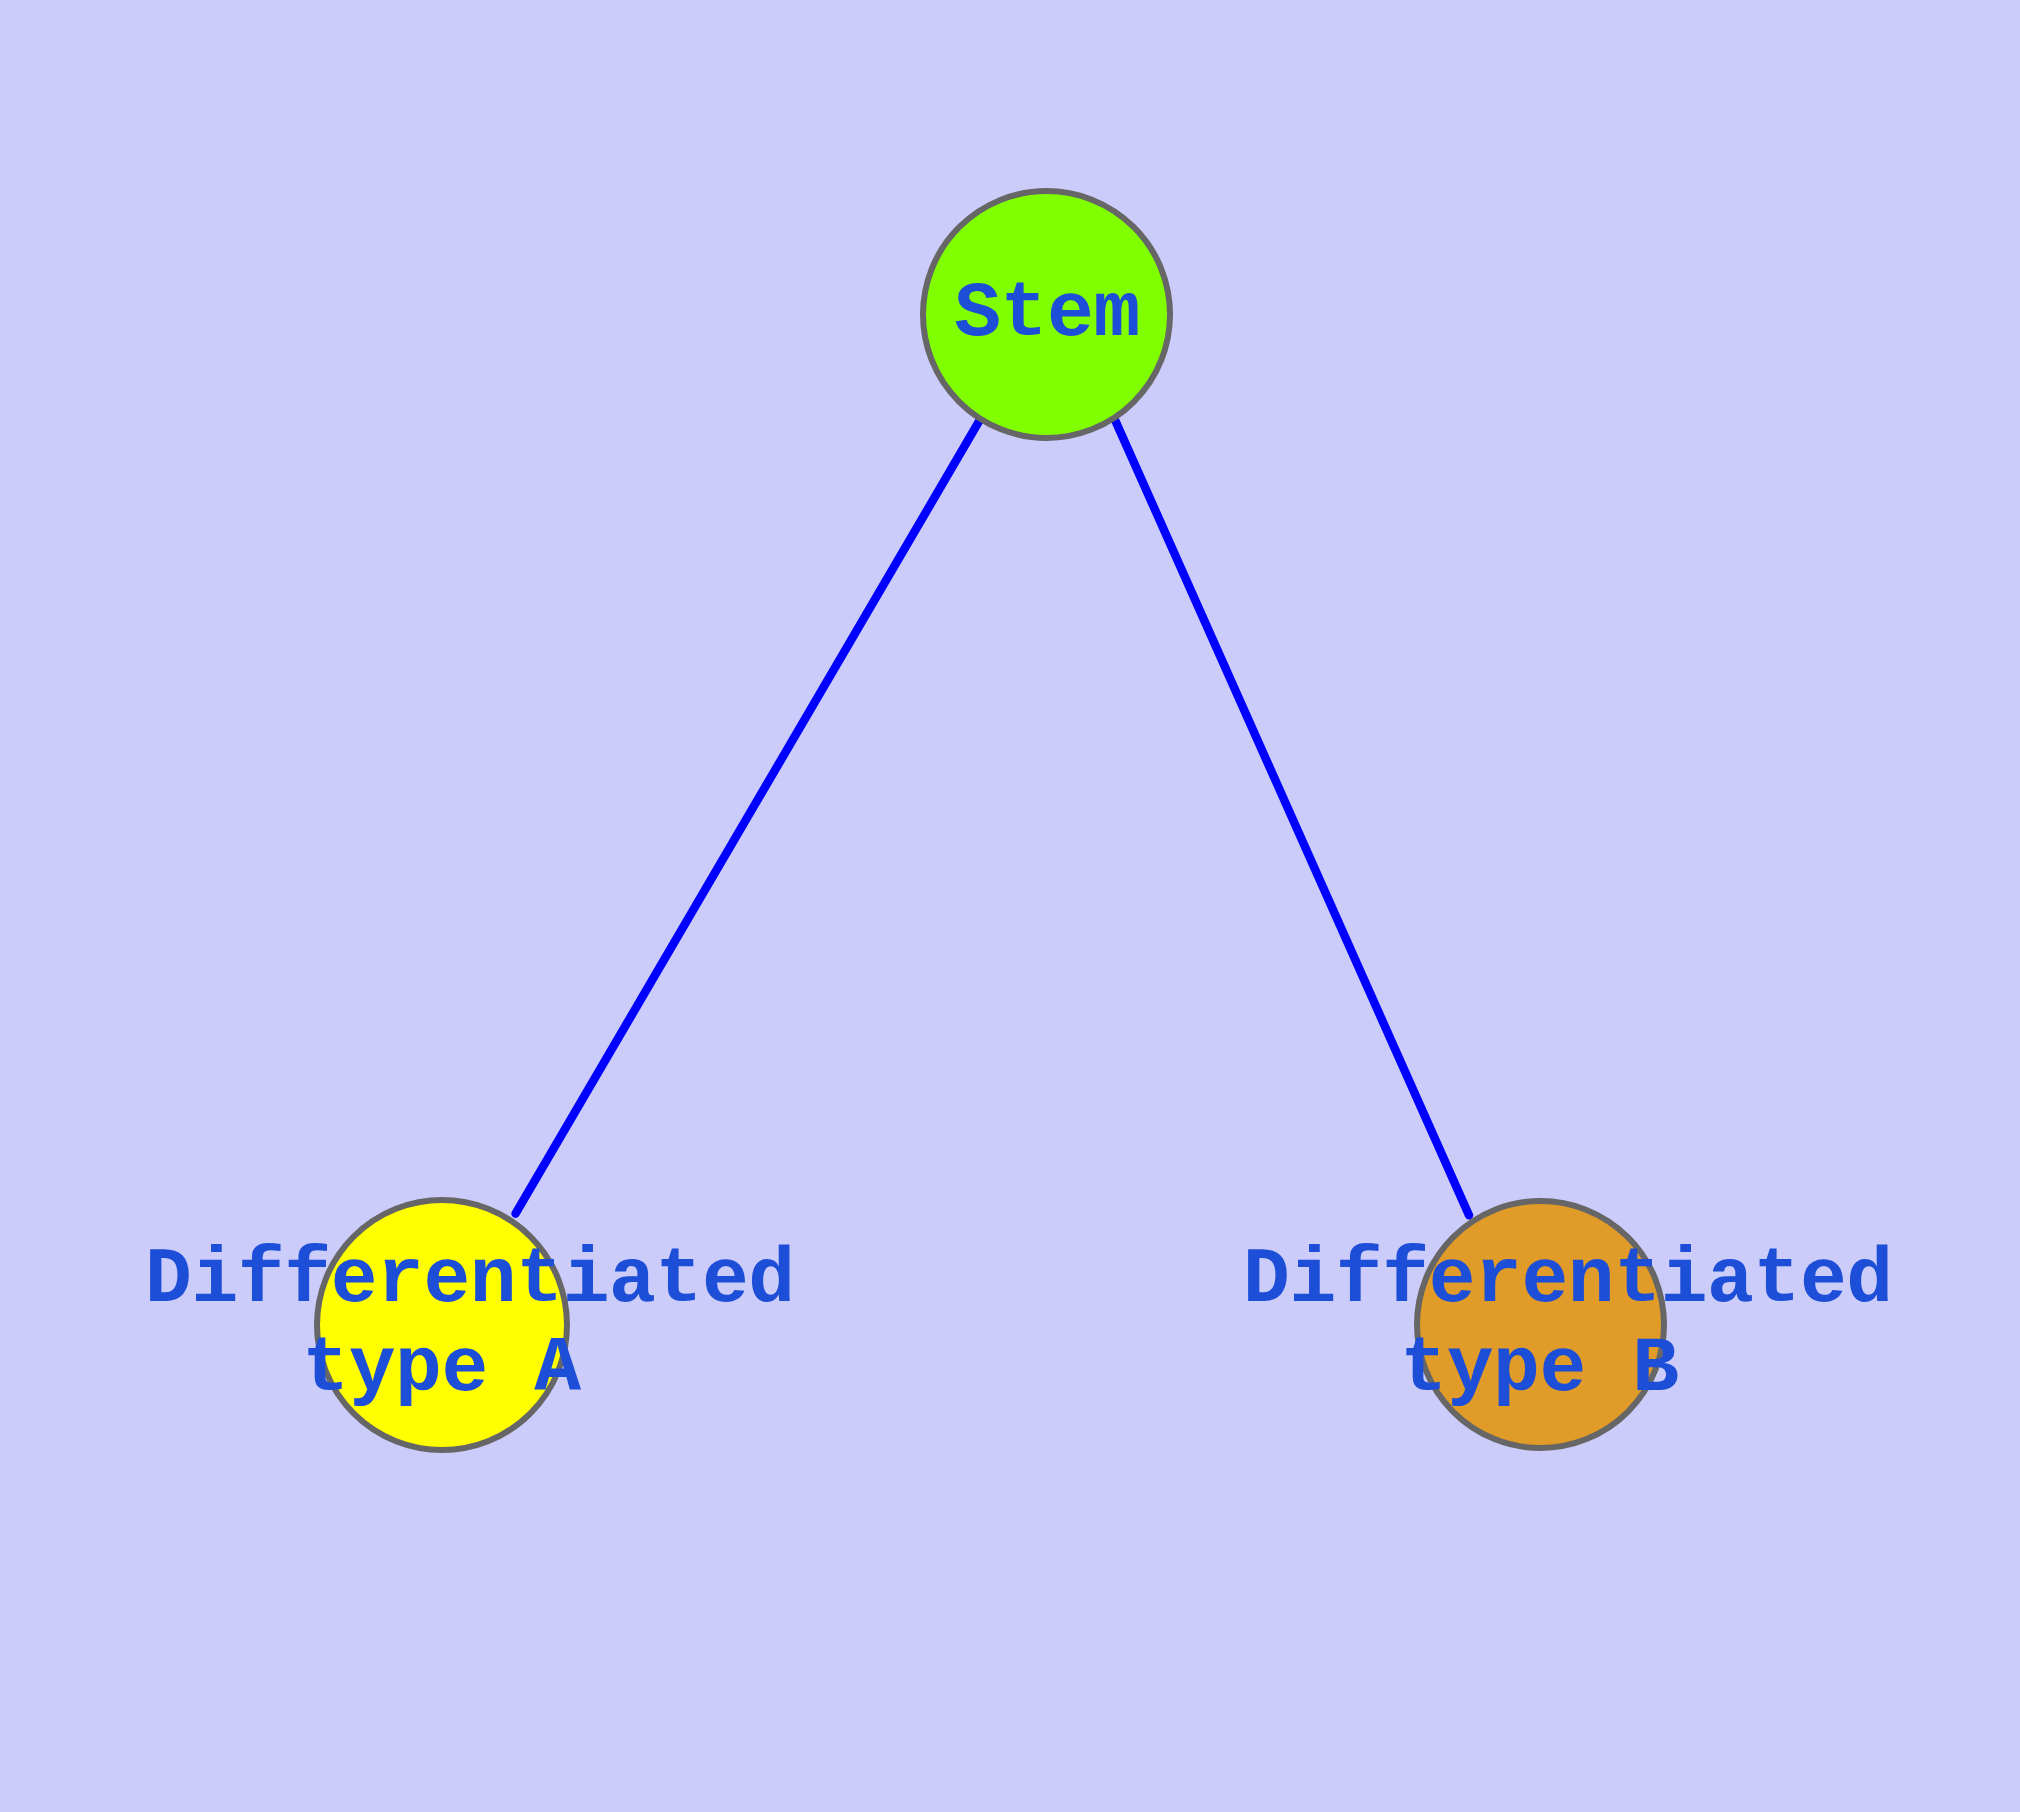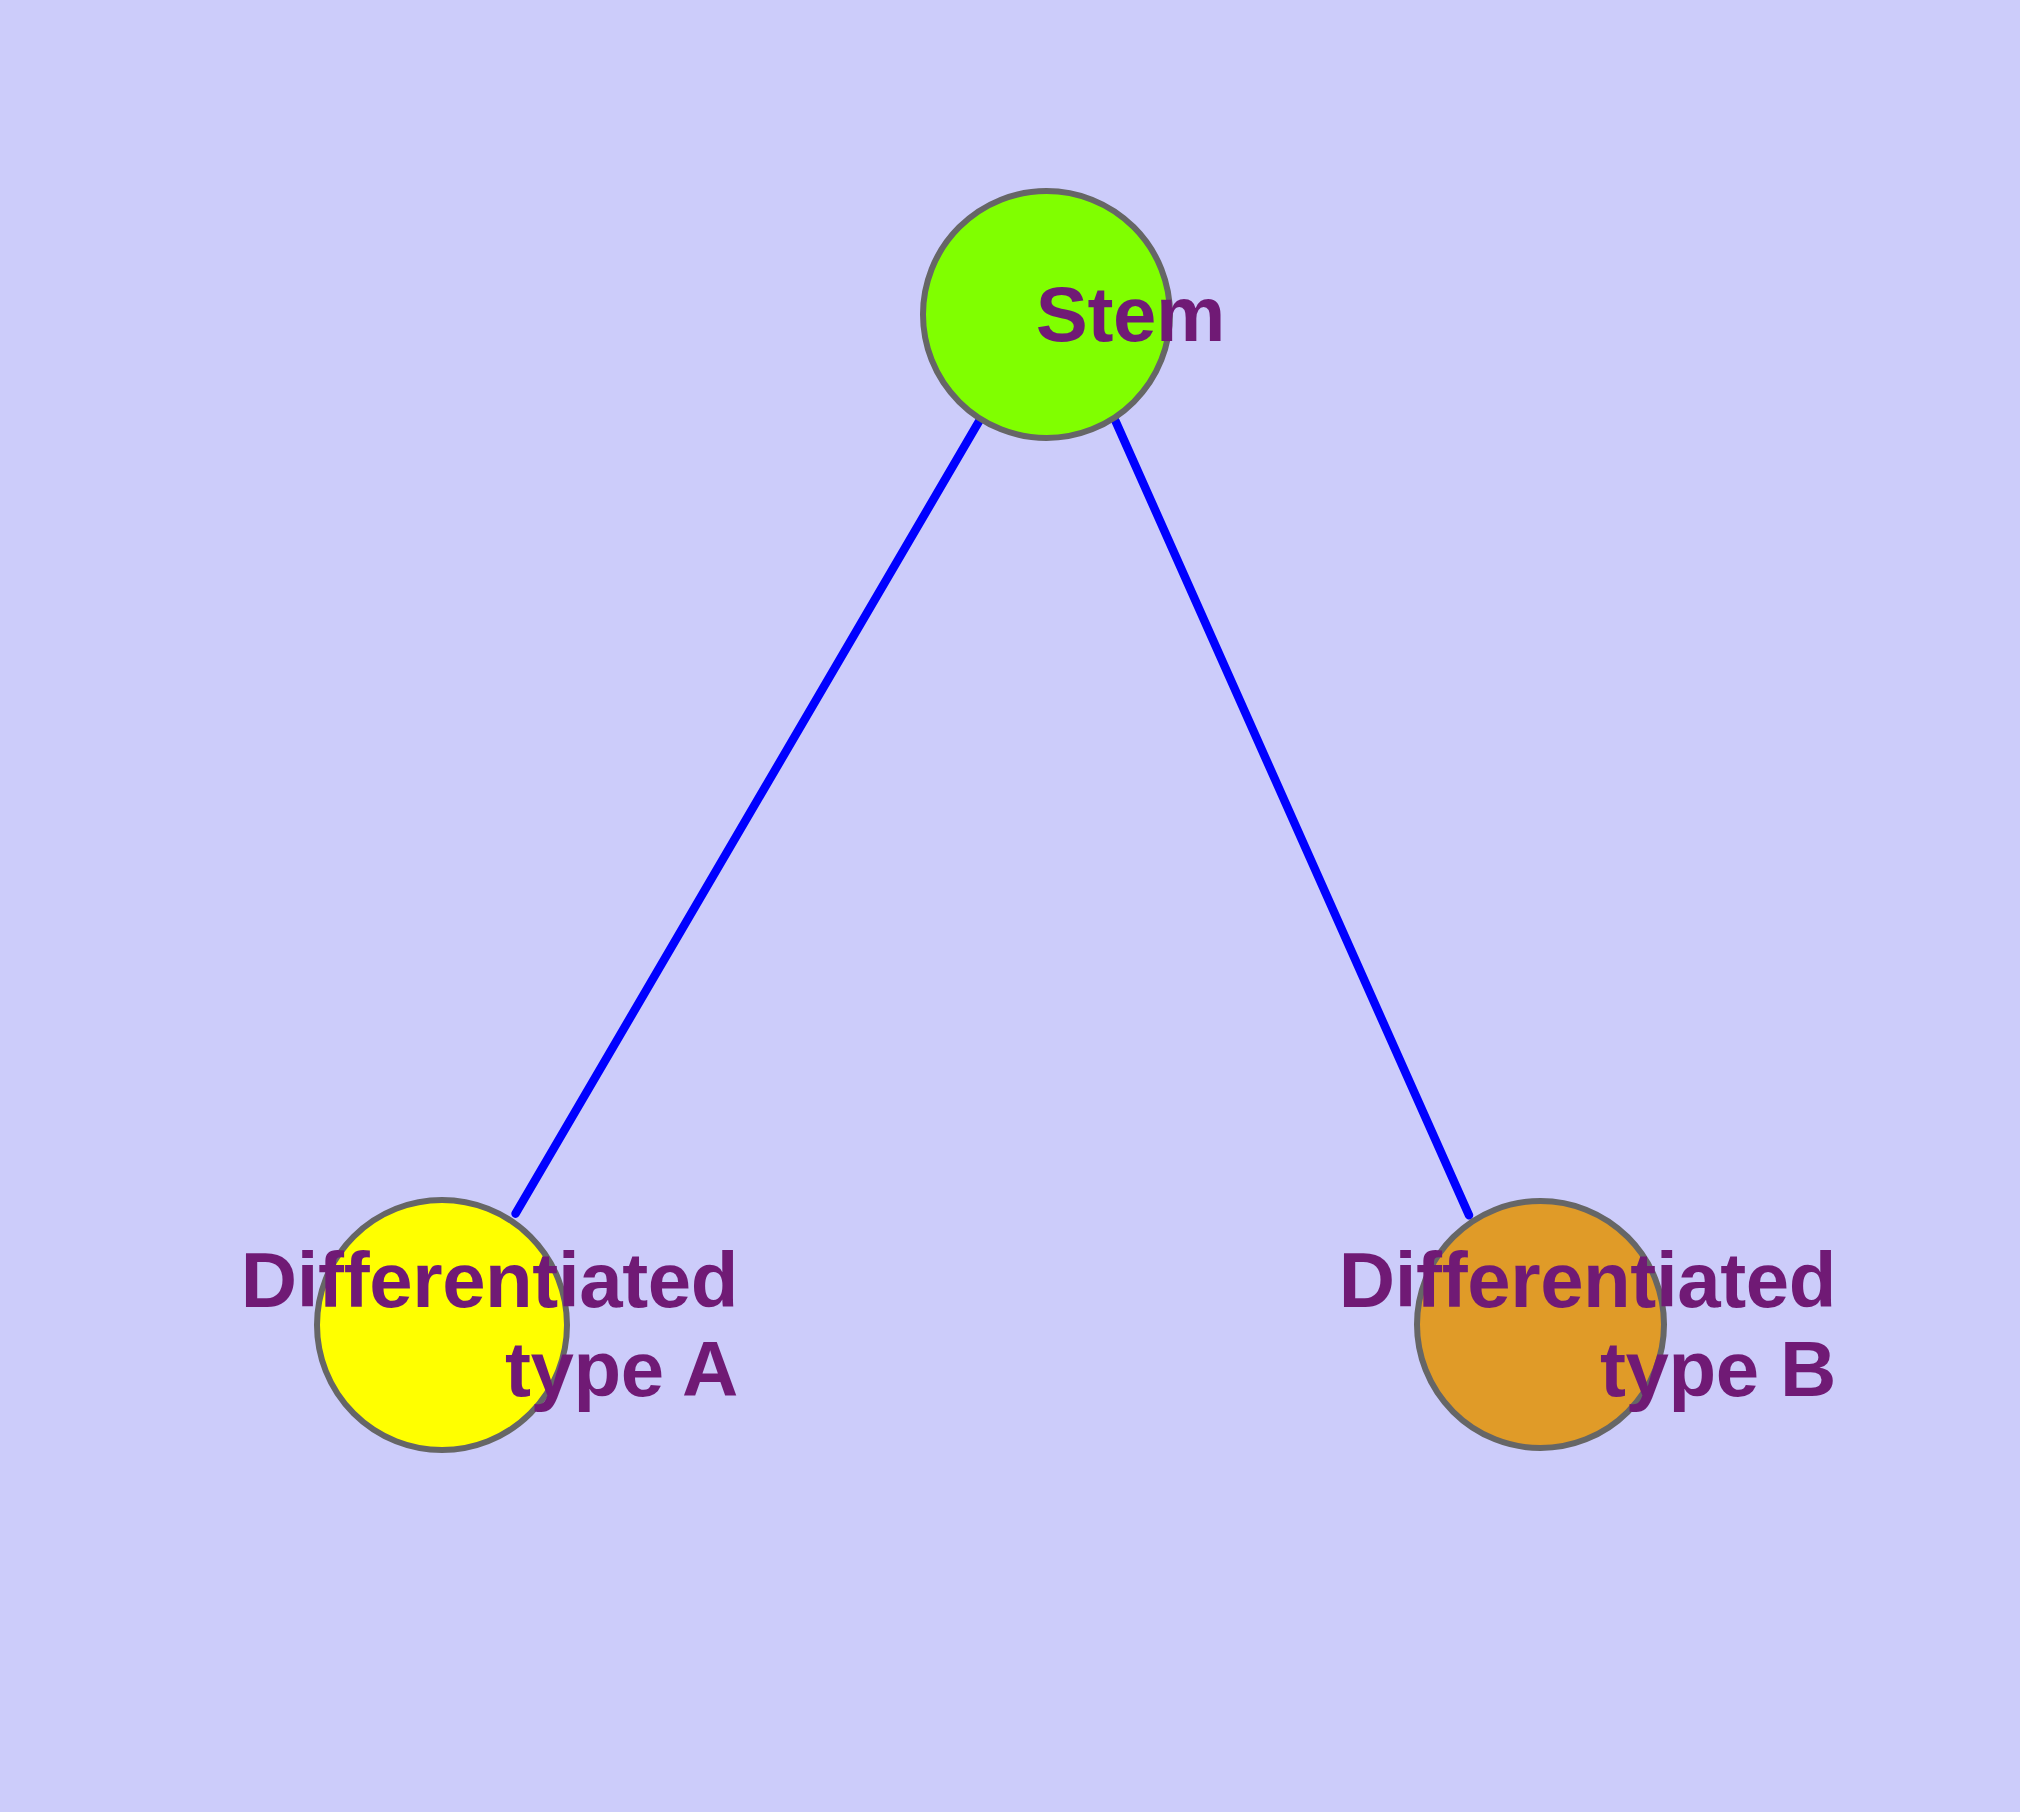--- a/index.html
+++ b/index.html
@@ -23,27 +23,28 @@
     height: 1812px;
   }
   .node {
     position: absolute;
     border-radius: 50%;
     box-sizing: border-box;
     border: 6px solid #666666;
   }
   .node-label {
     position: absolute;
-    text-align: right;
+    text-align: center;
     font-weight: bold;
-    color: #701a75;
+    color: #1d4ed8;
     line-height: 1.14;
     white-space: pre-line;
     letter-spacing: -0.4px;
     pointer-events: none;
+    font-family: Liberation Mono, monospace;
   }
 </style>
 </head>
 <body>
 
 <div id="canvas" style="width: 2021px; height: 1812px; background: rgb(204, 204, 250);">
 
   <svg id="edge-layer" viewBox="0 0 2384 2138" style="width: 2021px; height: 1812px;">
     <line x1="1155" y1="497" x2="608" y2="1432" id="edge0" stroke="#0000ff" stroke-width="10" stroke-linecap="round"></line>
     <line x1="1316" y1="497" x2="1733" y2="1434" id="edge1" stroke="#0000ff" stroke-width="10" stroke-linecap="round"></line>

